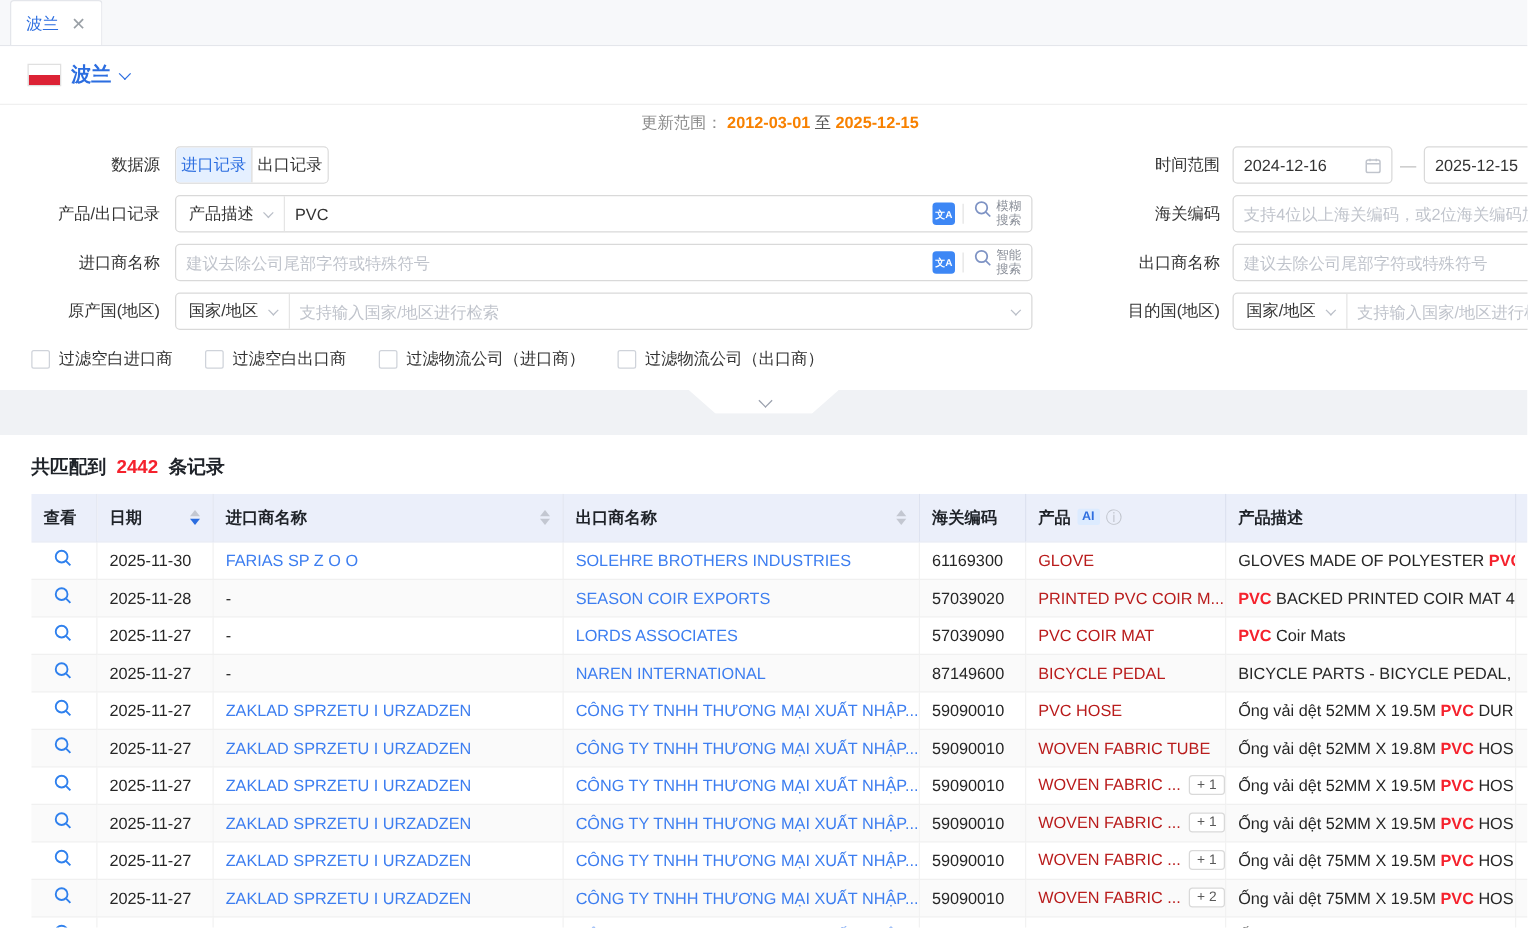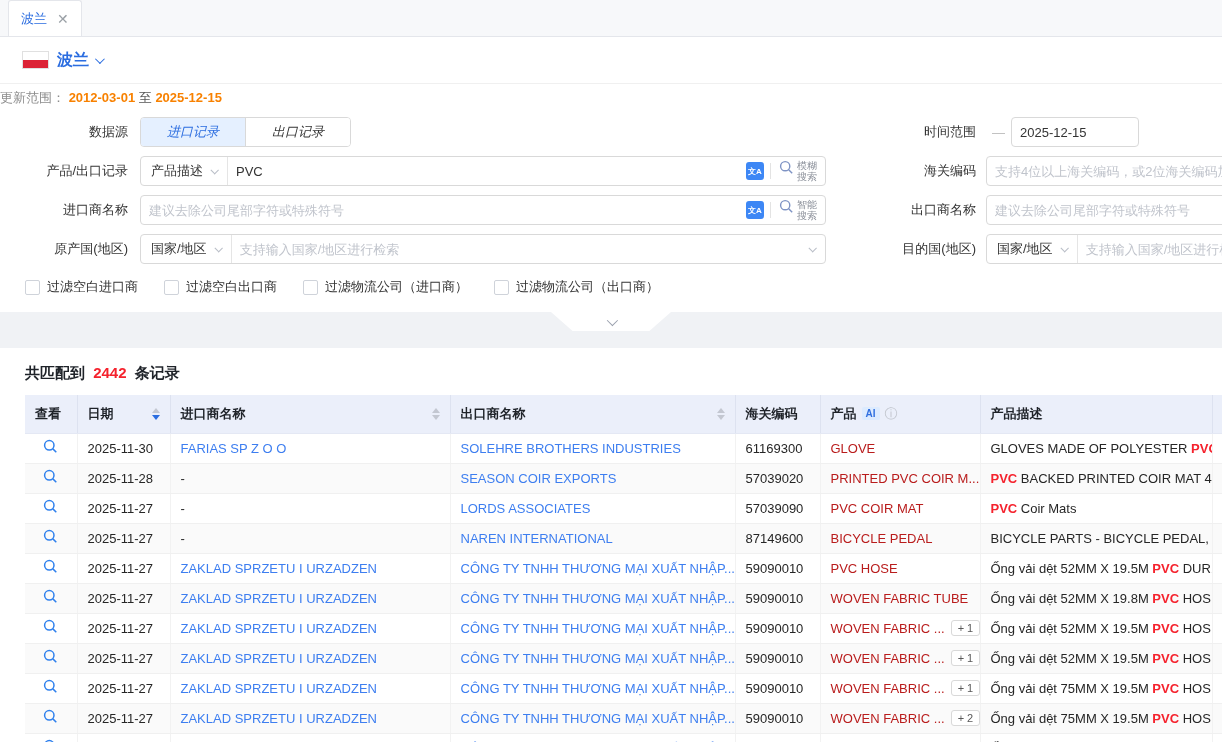--- a/index.html
+++ b/index.html
@@ -16,33 +16,33 @@
   
   .country-bar { height:47px; display:flex; align-items:center; padding-left:22px; border-bottom:1px solid #f0f0f0; background:#fff; }
   .flag { width:27px; height:18px; border:1px solid #e0e0e0; display:inline-block; margin-right:8px;
     background:linear-gradient(to bottom,#ffffff 50%,#dc2235 50%); }
   .country-name { color:#2b6de0; font-size:16px; font-weight:bold; margin-right:6px; }
   .chev { display:inline-block; width:7px; height:7px; border-right:1.5px solid #2b6de0; border-bottom:1.5px solid #2b6de0;
     transform:rotate(45deg) translateY(-2px); }
 
   
   .filters { background:#fff; padding-top:4px; position:relative; }
-  .update-range { text-align:left; padding-right:6px; font-size:13px; color:#8c8c8c; height:20px; line-height:20px; }
+  .update-range { text-align:center; padding-right:6px; font-size:13px; color:#8c8c8c; height:20px; line-height:20px;margin-left:32px; }
   .update-range .odate { color:#f88100; font-weight:bold; }
   .update-range .zhi { color:#555; }
 
   .frow { display:flex; align-items:center; margin:9px 0; height:30px; }
   .fl-label { width:128px; text-align:right; margin-right:12px; color:#333; flex:none; }
   .fl-ctrl { width:686px; flex:none; display:flex; align-items:center; }
   .fr-label { width:150px; text-align:right; margin-right:10px; color:#333; flex:none; }
   .fr-ctrl { width:280px; flex:none; display:flex; align-items:center; }
   .spacer { flex:1; }
 
   .toggle-group { display:flex; border:1px solid #d9d9d9; border-radius:4px; overflow:hidden; height:30px; }
-  .toggle { padding:0 26px; display:flex; align-items:center; background:#fff; color:#333; cursor:pointer;font-style:italic; }
+  .toggle { padding:0 4px; display:flex; align-items:center; background:#fff; color:#333; cursor:pointer; }
   .toggle + .toggle { border-left:1px solid #d9d9d9; }
   .toggle.active { background:#e5f0ff; color:#2b6de0; border-color:#bcd6ff; }
 
   .inputbox { border:1px solid #d9d9d9; border-radius:4px; height:30px; display:flex; align-items:center; background:#fff; width:100%; }
   .inputbox input { border:none; outline:none; flex:1; height:26px; font-size:13px; font-family:inherit; color:#333; min-width:10px; padding:0 8px; background:transparent; }
   .inputbox input::placeholder { color:#c0c4cc; }
   .sel { display:flex; align-items:center; gap:8px; padding:0 10px; border-right:1px solid #e5e5e5; height:100%; color:#333; cursor:pointer; flex:none; }
   .sel .chev-s, .chev-s { width:6px; height:6px; border-right:1.3px solid #b9bec7; border-bottom:1.3px solid #b9bec7; transform:rotate(45deg) translateY(-1px); display:inline-block; }
   .trans-icon { width:18px; height:18px; background:#3d87f5; border-radius:3px; color:#fff; font-size:8px; display:flex; align-items:center; justify-content:center; flex:none; margin:0 6px; cursor:pointer; letter-spacing:0;font-weight:bold; }
   .vdiv { width:1px; height:16px; background:#e3e3e3; flex:none; }
@@ -120,20 +120,29 @@
     <div class="fl-label">数据源</div>
     <div class="fl-ctrl">
       <div class="toggle-group">
         <div class="toggle active">进口记录</div>
         <div class="toggle">出口记录</div>
       </div>
     </div>
     <div class="spacer"></div>
     <div class="fr-label">时间范围</div>
     <div class="fr-ctrl">
+      <div class="inputbox date-input">
+        <input value="2024-12-16" style="">
+        <svg class="cal-icon" width="13" height="13" viewBox="0 0 13 13">
+            <rect x="1" y="2" width="11" height="10" rx="1.5" fill="none" stroke="#c0c4cc" stroke-width="1.2"></rect>
+            <line x1="1" y1="5" x2="12" y2="5" stroke="#c0c4cc" stroke-width="1.2"></line>
+            <line x1="4" y1="1" x2="4" y2="3" stroke="#c0c4cc" stroke-width="1.2"></line>
+            <line x1="9" y1="1" x2="9" y2="3" stroke="#c0c4cc" stroke-width="1.2"></line>
+          </svg>
+      </div>
       <span class="dash">—</span>
       <div class="inputbox date-input">
         <input value="2025-12-15" style="">
       </div>
     </div>
   </div>
 
   <div class="frow">
     <div class="fl-label">产品/出口记录</div>
     <div class="fl-ctrl">

